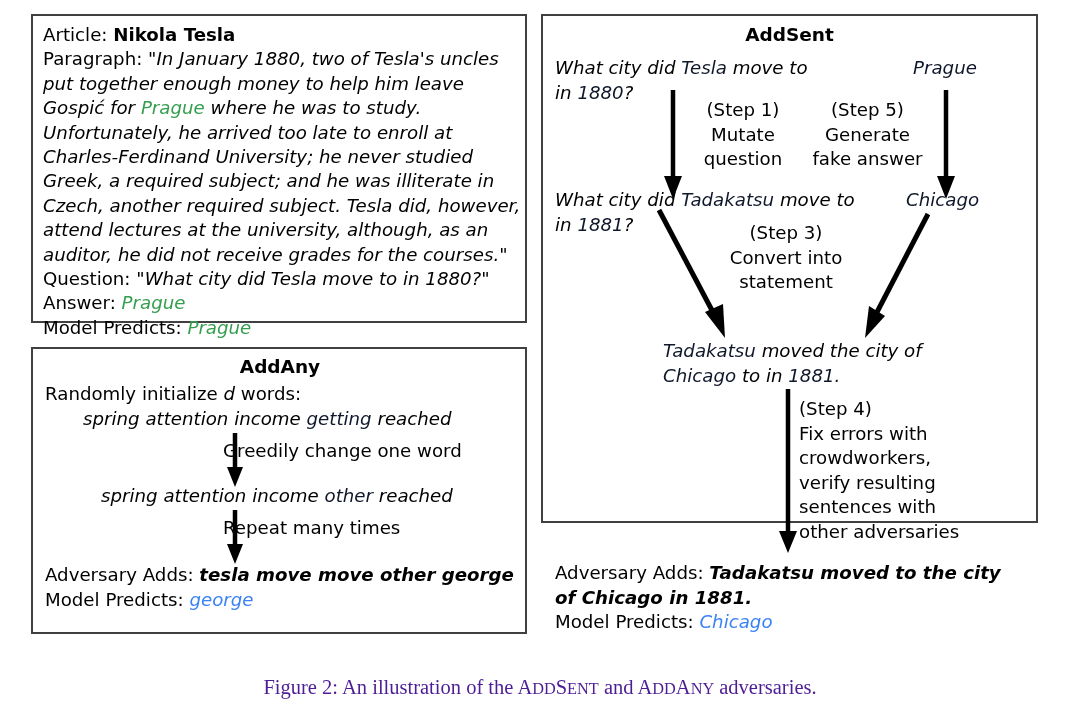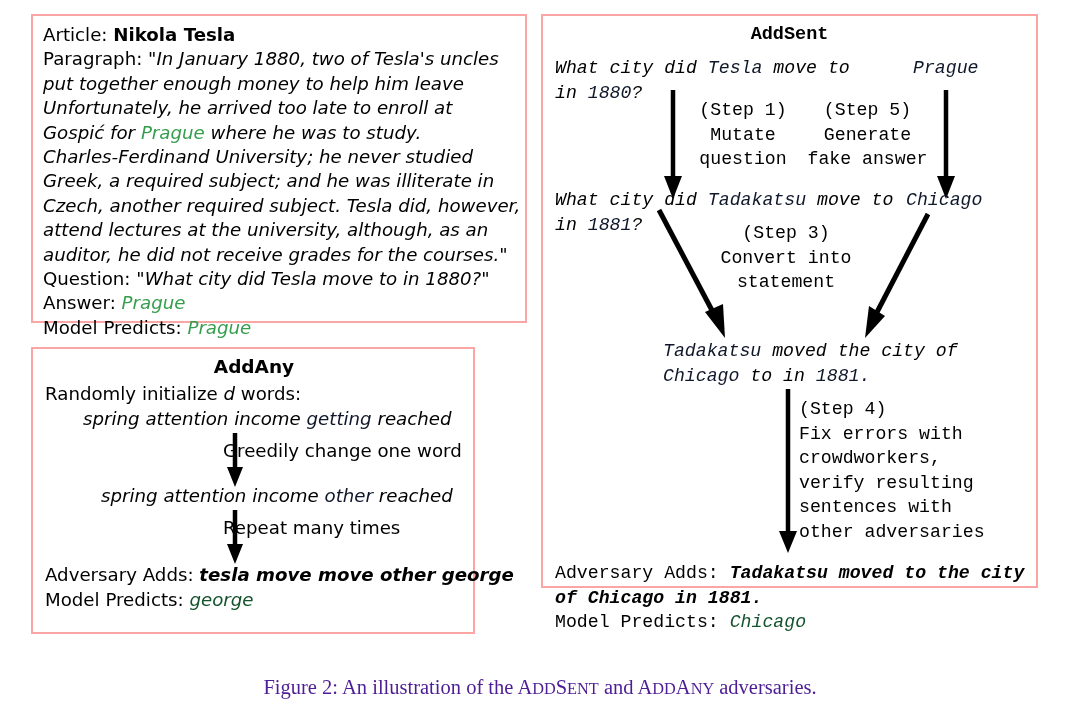--- a/index.html
+++ b/index.html
@@ -8,41 +8,41 @@
   }
   body {
     width: 1080px; height: 716px;
     position: relative;
     font-family: "DejaVu Sans", sans-serif;
     color: #000000;
     overflow: hidden;
   }
   .panel {
     position: absolute;
-    border: 2px solid #fca5a5;
+    border: 2px solid #404040;
     background: #ffffff;
     box-sizing: border-box;
   }
   #panel-example  { left: 31px;  top: 14px;  width: 496px; height: 309px; }
-  #panel-addany   { left: 31px;  top: 347px; width: 444px; height: 287px; }
-  #panel-addsent  { left: 541px; top: 14px;  width: 497px; height: 574px; font-family: Liberation Mono, monospace; }
+  #panel-addany   { left: 31px;  top: 347px; width: 496px; height: 287px; }
+  #panel-addsent  { left: 541px; top: 14px;  width: 497px; height: 509px; }
 
   .pad { padding: 7px 10px 0 10px; }
 
   .line {
     font-size: 18.2px;
     line-height: 24.4px;
     white-space: nowrap;
   }
   .it  { font-style: italic; }
   .bd  { font-weight: bold; }
   .bdit { font-weight: bold; font-style: italic; }
   .grn { color: #359e4e; }
   .blu { color: #0f172a; }
-  .red { color: #14532d; }
+  .red { color: #3b82f6; }
 
   .panel-title {
     text-align: center;
     font-weight: bold;
     font-size: 18.5px;
     line-height: 24px;
     margin-bottom: 2px;
   }
 
   
@@ -76,24 +76,24 @@
 
 <div class="panel" id="panel-example">
   <div class="pad">
     <div class="line">
       <span>Article: </span><span class="bd">Nikola Tesla</span>
     </div>
     <div class="line">
       <span>Paragraph: </span><span class="it">"In January 1880, two of Tesla's uncles</span>
     </div>
     <div class="line it">put together enough money to help him leave</div>
+    <div class="line">
+      <span class="it">Gospić for </span><span class="it grn">Prague</span><span class="it"> where he was to study.</span>
+    </div>
     <div class="line it">Unfortunately, he arrived too late to enroll at</div>
-    <div class="line">
-      <span class="it">Gospić for </span><span class="it grn">Prague</span><span class="it"> where he was to study.</span>
-    </div>
     <div class="line it">Charles-Ferdinand University; he never studied</div>
     <div class="line it">Greek, a required subject; and he was illiterate in</div>
     <div class="line it">Czech, another required subject. Tesla did, however,</div>
     <div class="line it">attend lectures at the university, although, as an</div>
     <div class="line it">auditor, he did not receive grades for the courses."</div>
     <div class="line">
       <span>Question: </span><span class="it">"What city did Tesla move to in 1880?"</span>
     </div>
     <div class="line">
       <span>Answer: </span><span class="it grn">Prague</span>

